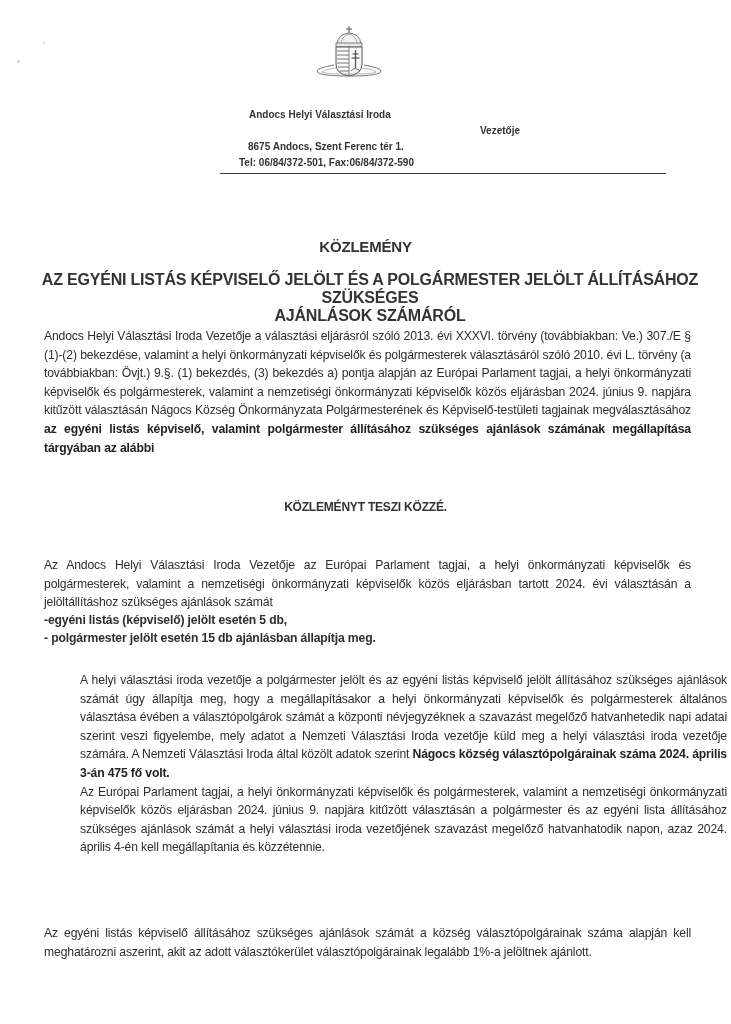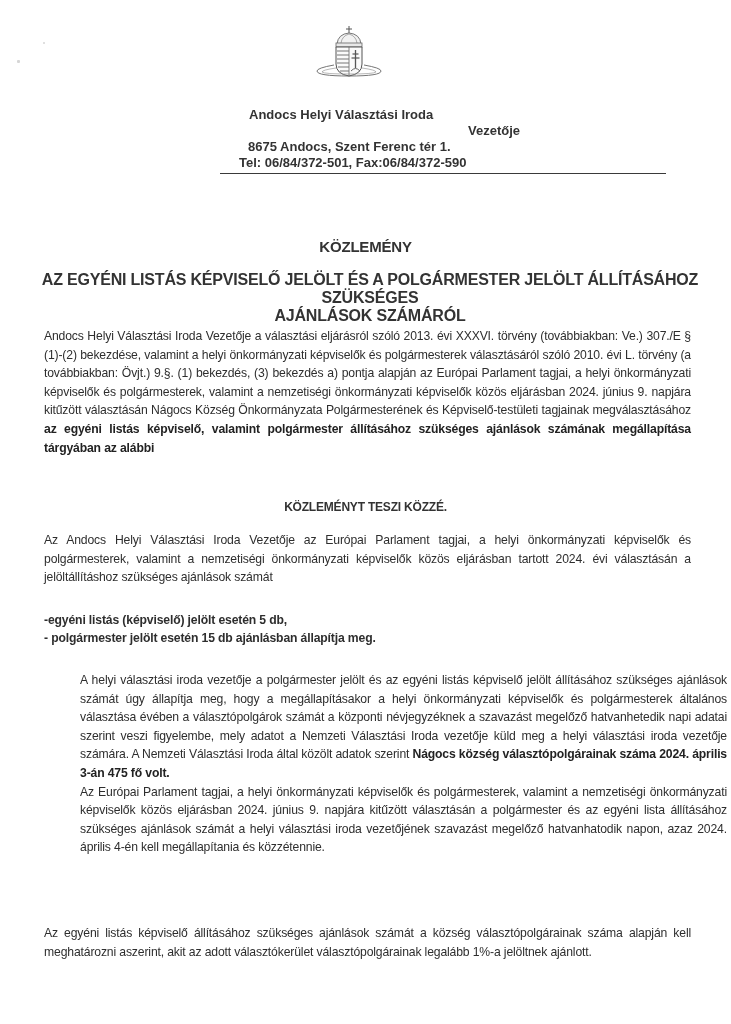--- a/index.html
+++ b/index.html
@@ -34,21 +34,21 @@
       width: 70px;
       height: 56px;
     }
     .letterhead {
       position: absolute;
       left: 220px;
       top: 107px;
       width: 300px;
       font-family: "Liberation Sans", sans-serif;
       font-weight: bold;
-      font-size: 13px;
+      font-size: 10px;
       line-height: 16px;
       color: #333333;
     }
     .lh-line { display: block; white-space: nowrap; }
     .lh-1 { padding-left: 29px; }
     .lh-2 { padding-left: 83px; text-align: right; }
     .lh-3 { padding-left: 28px; }
     .lh-4 { padding-left: 19px; }
     .rule {
       position: absolute;
@@ -84,21 +84,21 @@
       font-family: "Liberation Sans", sans-serif;
       font-size: 12.2px;
       line-height: 18.6px;
       color: #2e2e2e;
       text-align: justify;
       text-align-last: left;
       letter-spacing: -0.15px;
     }
     .body b { color: #222; }
     .p1 { top: 327px; }
-    .p2 { top: 531px; }
+    .p2 { top: 556px; }
     .p3 { top: 611px; font-weight: bold; line-height: 18px; }
     .p4 { top: 671px; margin-left: 36px; }
     .p5 { top: 924px; }
     .line { display: block; }
   </style>
 </head>
 <body>
 
 <div class="page">
 

